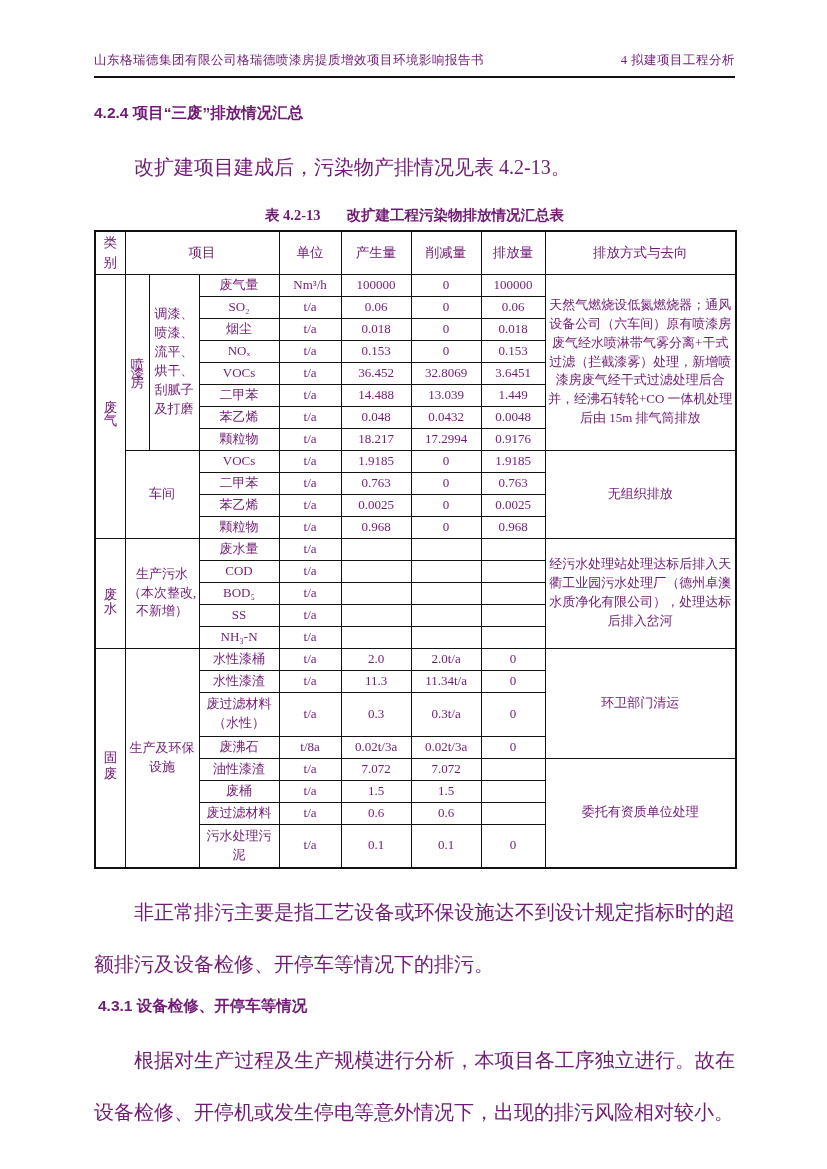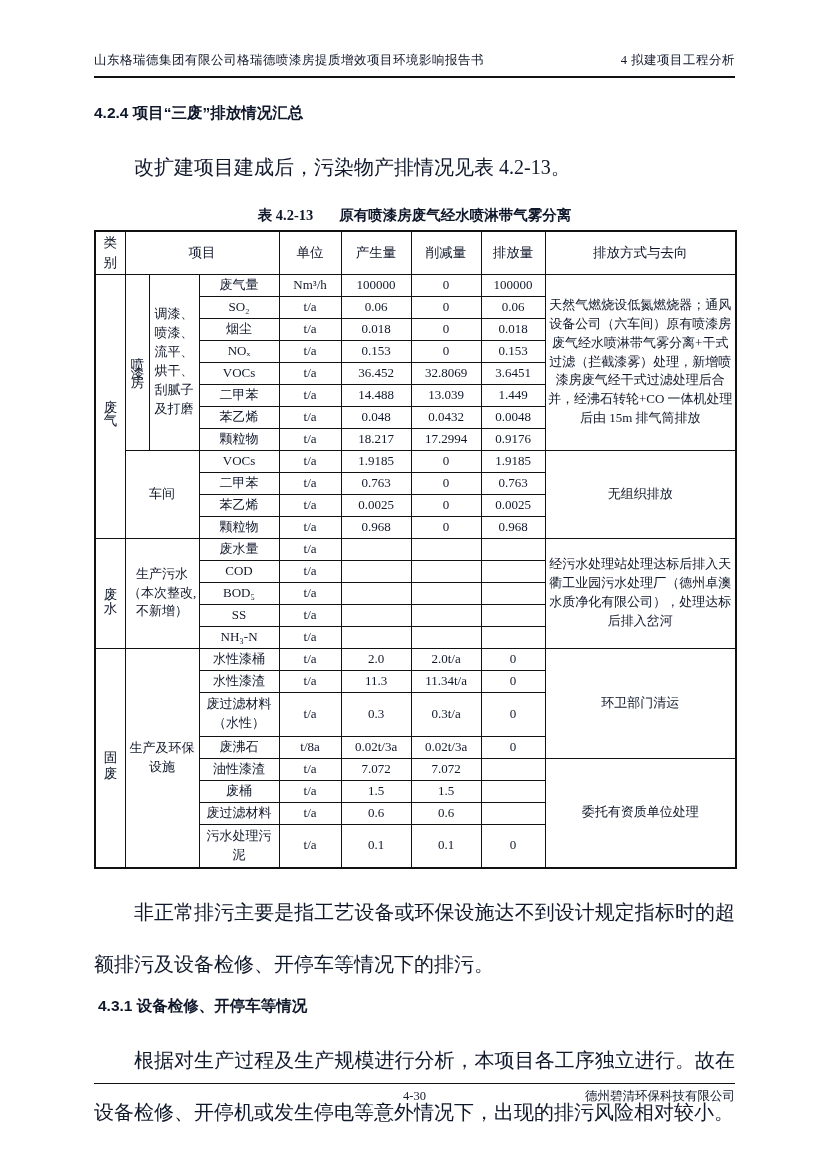--- a/index.html
+++ b/index.html
@@ -1,18 +1,18 @@
 <!DOCTYPE html>
 <html><head>
 <meta charset="utf-8">
 <style>
   html,body{margin:0;padding:0;background:#ffffff;}
   .page{
     position:relative;width:827px;height:1169px;background:#ffffff;
-    font-family:"Liberation Serif","DejaVu Serif",serif;color:#0f172a;
+    font-family:"Liberation Serif","DejaVu Serif",serif;color:#701a75;
     overflow:hidden;
   }
   .content{position:absolute;left:94px;top:0;width:641px;}
 
   
   .doc-header{padding-top:52px;display:flex;justify-content:space-between;
     font-size:12.5px;letter-spacing:0.5px;}
   .header-rule{margin-top:7px;border-top:2.5px solid #111;height:0;}
 
   
@@ -56,21 +56,21 @@
     <div class="doc-header">
       <span>山东格瑞德集团有限公司格瑞德喷漆房提质增效项目环境影响报告书</span>
       <span>4 拟建项目工程分析</span>
     </div>
     <div class="header-rule"></div>
 
     <div class="h-424">4.2.4 项目“三废”排放情况汇总</div>
     <div class="para">改扩建项目建成后，污染物产排情况见表 4.2-13。</div>
 
     <div class="table-caption">
-      <span class="cap-label">表 4.2-13</span><span class="cap-text">原有喷漆房废气经水喷淋带气雾分离</span>
+      <span class="cap-label">表 4.2-13</span><span class="cap-text">改扩建工程污染物排放情况汇总表</span>
     </div>
 
     <table class="emission">
       <colgroup>
         <col style="width:30px">
           <col style="width:24px">
           <col style="width:50px">
         <col style="width:80px">
           <col style="width:62px">
           <col style="width:70px">
@@ -281,18 +281,13 @@
         <td>0</td>
       </tr>
     </tbody>
       </table>
 
     <div class="para">非正常排污主要是指工艺设备或环保设施达不到设计规定指标时的超额排污及设备检修、开停车等情况下的排污。</div>
     <div class="h-431">4.3.1 设备检修、开停车等情况</div>
     <div class="para">根据对生产过程及生产规模进行分析，本项目各工序独立进行。故在设备检修、开停机或发生停电等意外情况下，出现的排污风险相对较小。</div>
   </div>
 
-  <div class="doc-footer">
-    <span class="f-left"></span>
-    <span class="f-center">4-30</span>
-    <span class="f-right">德州碧清环保科技有限公司</span>
-  </div>
 </div>
 
 </body></html>

